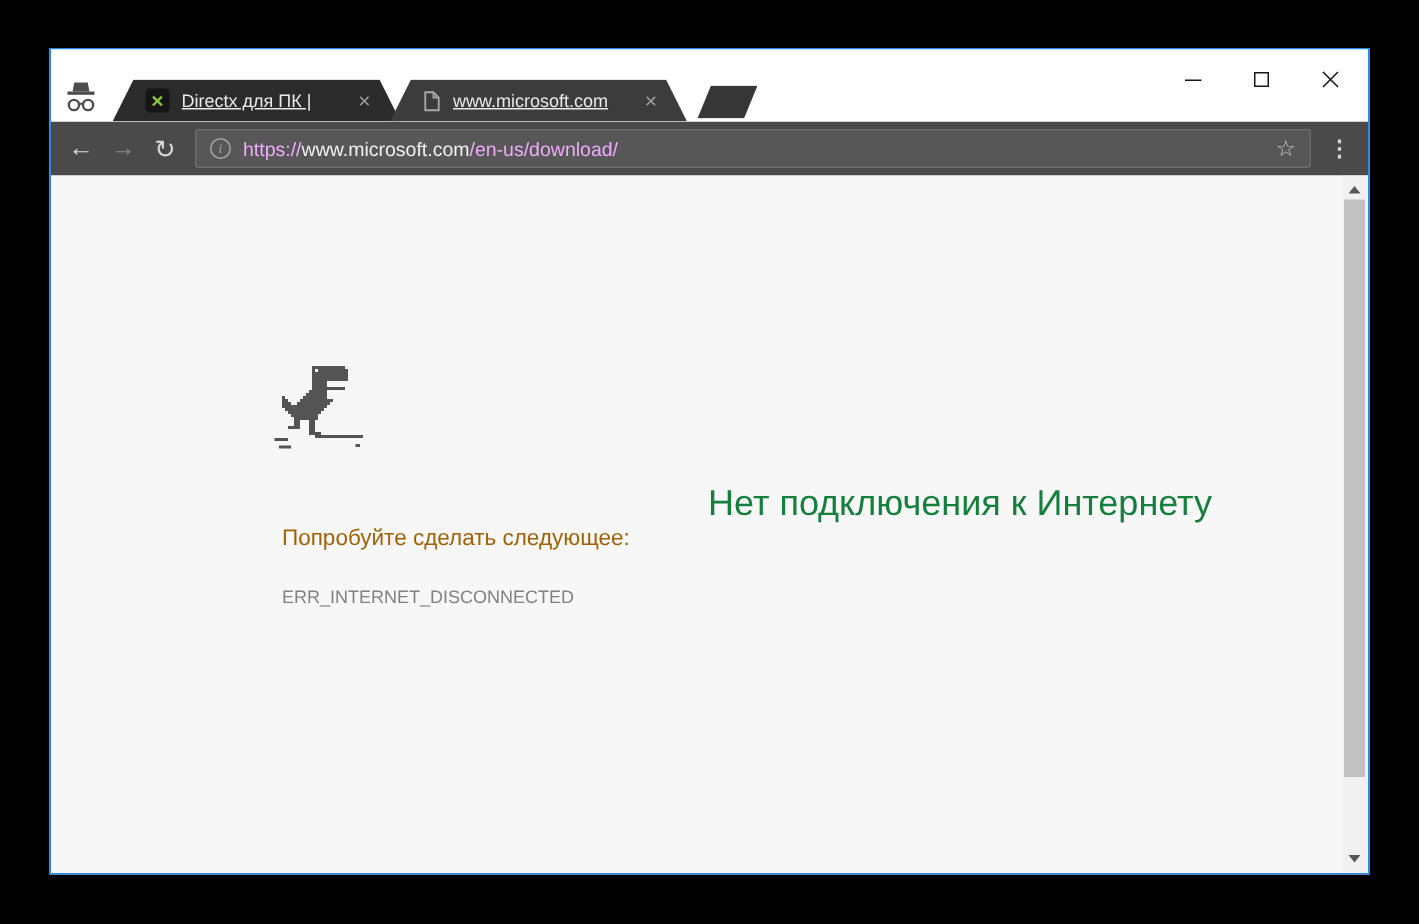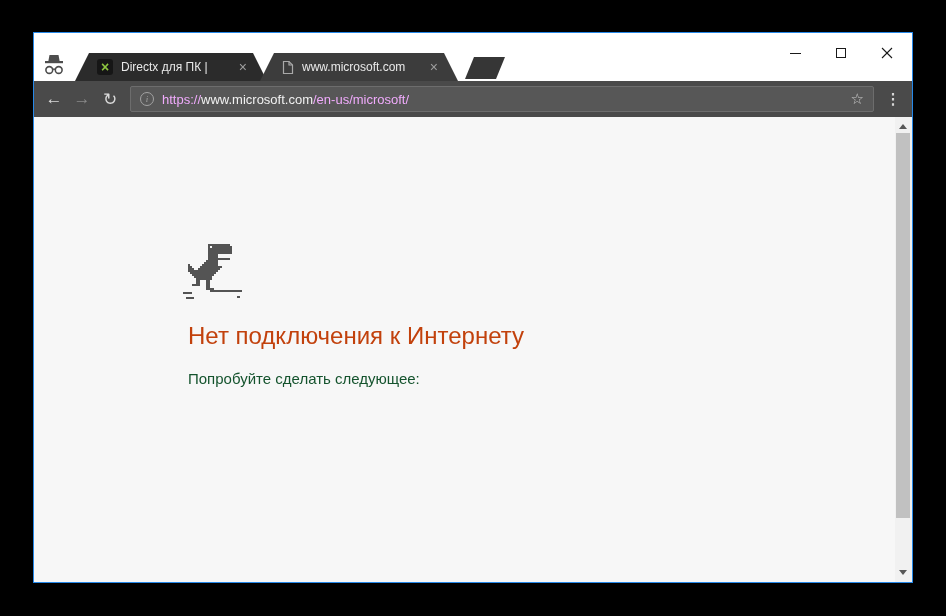--- a/index.html
+++ b/index.html
@@ -16,21 +16,21 @@
 
   .win-controls { position:absolute; top:7px; right:2px; display:flex; }
   .win-btn { width:46px; height:26px; display:flex; align-items:center; justify-content:center; }
   .glyph-min { width:11px; height:1px; background:#1a1a1a; }
   .glyph-max { width:10px; height:10px; border:1px solid #1a1a1a; background:transparent; }
 
   .tab { position:absolute; bottom:0; height:28px; display:flex; align-items:center;
          padding:0 20px 0 22px; clip-path:polygon(14px 0, calc(100% - 14px) 0, 100% 100%, 0 100%); }
   .tab-1 { left:41px; width:192px; background:var(--tab-inactive-bg,#2b2b2b); }
   .tab-2 { left:226px; width:198px; background:var(--tab-active-bg,#3c3c3c); }
-  .tab-label { flex:1; font-size:12px; color:#e9e9e9; white-space:nowrap; overflow:hidden; margin:0 6px 0 8px; }
+  .tab-label { flex:1; font-size:12px; color:#e9e9e9; white-space:nowrap; overflow:hidden; margin:0 6px 0 8px;text-decoration:underline; }
   .tab-close { color:#9f9f9f; font-size:14px; line-height:1; }
 
   .favicon-dx { width:16px; height:16px; background:#161616; border-radius:3px; flex:none;
                 display:flex; align-items:center; justify-content:center;
                 color:#8dc63f; font-weight:bold; font-size:14px; line-height:1; }
   .favicon-page { flex:none; display:flex; }
 
   .newtab-btn { position:absolute; top:24px; left:431px; width:40px; height:22px; background:#363636;
                 clip-path:polygon(9px 0, 100% 0, calc(100% - 9px) 100%, 0 100%); }
 
@@ -54,22 +54,22 @@
   .error-main { position:absolute; left:154px; top:127px; width:620px; }
 
   .dino-wrap { position:relative; width:56px; height:56px; }
   .dino-px { position:absolute; left:0; top:0; width:2px; height:2px; background:transparent; }
   .ground { position:absolute; background:var(--dino,#545454); height:2px; }
   .g1 { left:-5px; top:48px; width:9px; }
   .g2 { left:-2px; top:53px; width:8px; }
   .g3 { left:22px; top:46px; width:32px; }
   .g4 { left:49px; top:52px; width:3px; }
 
-  .err-title { margin-top:22px; font-size:24px; font-weight:400; color:#c2410c; }
-  .err-sub { margin-top:20px; font-size:15px; color:#14532d; }
+  .err-title { margin-top:22px; font-size:24px; font-weight:400; color:#15803d;text-align:right; }
+  .err-sub { margin-top:0; font-size:15px; color:#a16207; }
   .suggestions { margin:8px 0 0 0; padding-left:29px; font-size:15px; color:#646464; line-height:23px; }
   .suggestions li.link span { color:var(--link,#4373d2); }
   .err-code { margin-top:24px; font-size:12px; color:#818181; }
 
   
   .scrollbar { position:absolute; top:0; right:0; bottom:0; width:17px; background:#f1f1f1; }
   .sb-up, .sb-down { position:absolute; left:4px; width:0; height:0;
                      border-left:4px solid transparent; border-right:4px solid transparent; }
   .sb-up { top:7px; border-bottom:5px solid #575757; }
   .sb-down { bottom:7px; border-top:5px solid #575757; }
@@ -127,21 +127,21 @@
     </div>
   </div>
 
   <div class="toolbar">
     <span class="nav-ico">←</span>
     <span class="nav-ico disabled">→</span>
     <span class="nav-ico">↻</span>
 
     <div class="omnibox">
       <span class="info-badge">i</span>
-      <span class="url"><span class="dim">https://</span><span class="host">www.microsoft.com</span><span class="dim">/en-us/microsoft/</span></span>
+      <span class="url"><span class="dim">https://</span><span class="host">www.microsoft.com</span><span class="dim">/en-us/download/</span></span>
       <span class="star">☆</span>
     </div>
 
     <span class="menu-dots">⋮</span>
   </div>
 
   <div class="content">
     <div class="error-main">
 
       <div class="dino-wrap">
@@ -149,20 +149,21 @@
         <div class="ground g1"></div>
         <div class="ground g2"></div>
         <div class="ground g3"></div>
         <div class="ground g4"></div>
       </div>
 
       <h1 class="err-title">Нет подключения к Интернету</h1>
       <div class="err-sub">Попробуйте сделать следующее:</div>
 
 
+      <div class="err-code">ERR_INTERNET_DISCONNECTED</div>
     </div>
 
     <div class="scrollbar">
       <div class="sb-up"></div>
       <div class="sb-thumb"></div>
       <div class="sb-down"></div>
     </div>
   </div>
 </div>
 

